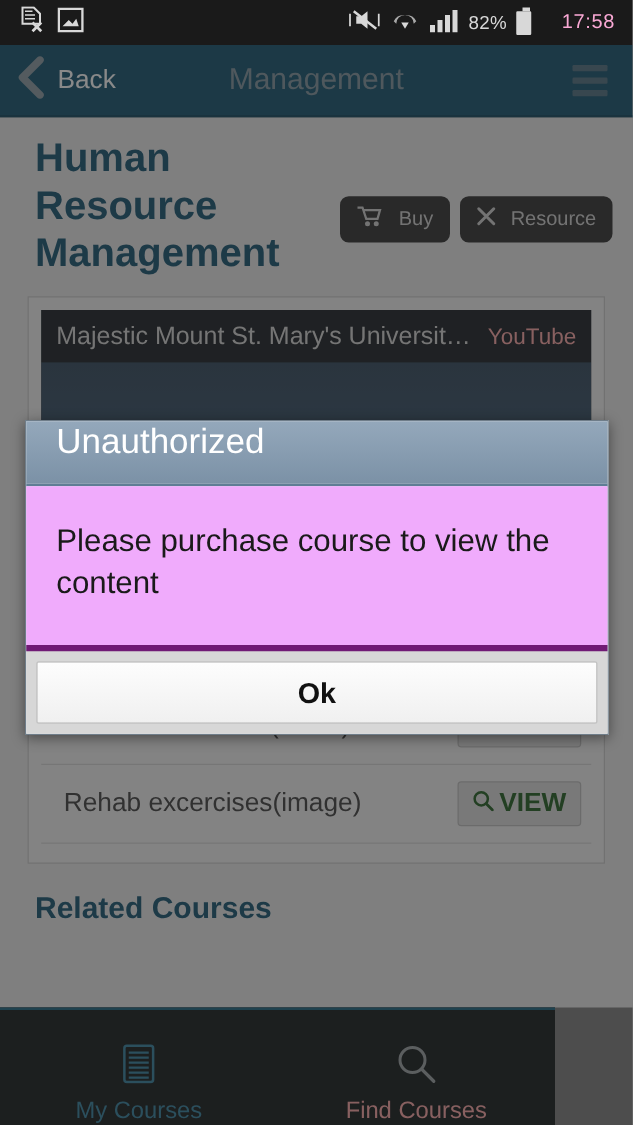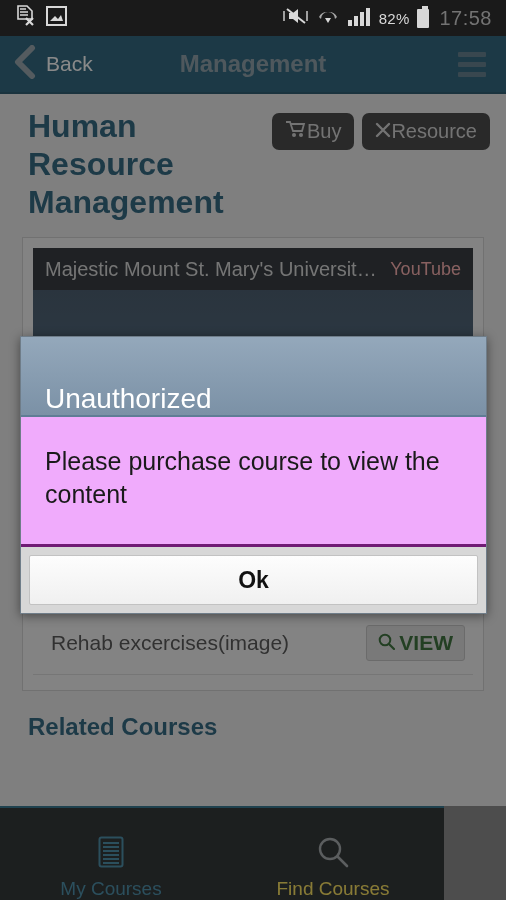--- a/index.html
+++ b/index.html
@@ -15,21 +15,21 @@
   .statusbar {
     position: absolute; top: 0; left: 0;
     width: 506px; height: 36px;
     background: #1a1a1a;
     display: flex; align-items: center;
     padding: 0 8px;
   }
   .sb-left { display: flex; align-items: center; gap: 10px; padding-left: 8px; }
   .sb-right { margin-left: auto; display: flex; align-items: center; gap: 8px; padding-right: 6px; }
   .sb-pct { color: #d8d8d8; font-size: 15px; letter-spacing: .2px; }
-  .sb-clock { color: #737373; font-size: 20px; font-weight: 400; letter-spacing: .5px; margin-left: 2px; }
+  .sb-clock { color: #f9a8d4; font-size: 16px; font-weight: 400; letter-spacing: .5px; margin-left: 16px; }
   .batt {
     width: 12px; height: 19px; border: 2px solid #d8d8d8;
     border-radius: 1px; position: relative; background: #d8d8d8;
   }
   .batt::before {
     content: ""; position: absolute; top: -5px; left: 3px;
     width: 6px; height: 3px; background: #d8d8d8;
   }
 
   
@@ -37,21 +37,21 @@
     position: absolute; top: 36px; left: 0;
     width: 506px; height: 58px;
     background: #0e4f6b;
     display: flex; align-items: center;
     border-bottom: 2px solid #0a4259;
   }
   .back-btn { display: flex; align-items: center; gap: 10px; padding-left: 12px; }
   .back-label { color: #ffffff; font-size: 21px; }
   .appbar-title {
     position: absolute; left: 0; right: 0; text-align: center;
-    color: #7f939e; font-size: 24px; font-weight: bold; pointer-events: none;
+    color: #7f939e; font-size: 24px; font-weight: normal; pointer-events: none;
   }
   .hamburger { margin-left: auto; padding-right: 20px; display: flex; flex-direction: column; gap: 5px; }
   .hamburger i { display: block; width: 28px; height: 5px; background: #4d6d7e; border-radius: 1px; }
 
   
   .content {
     position: absolute; top: 94px; left: 0;
     width: 506px; height: 712px;
     background: #e9e9e9;
   }
@@ -60,21 +60,21 @@
     padding: 14px 16px 8px 28px;
   }
   .course-title {
     color: #11506e; font-size: 32px; font-weight: bold;
     line-height: 1.18; max-width: 240px;
   }
   .title-actions { margin-left: auto; display: flex; gap: 8px; padding-top: 5px; }
   .pill {
     background: #2b2b2b; color: #cfcfcf;
     border-radius: 7px; padding: 7px 13px;
-    font-size: 20px; display: flex; align-items: center; gap: 0;
+    font-size: 16px; display: flex; align-items: center; gap: 12px; margin-top: 44px;
   }
 
   .card {
     margin: 8px 22px 0 22px;
     background: #f2f2f2;
     border: 1px solid #c9c9c9;
     padding: 10px;
   }
   .video {
     position: relative; width: 100%; height: 300px;
@@ -147,46 +147,46 @@
   }
 
   
   .tabbar {
     position: absolute; bottom: 0; left: 0;
     width: 444px; height: 94px;
     background: #0f1416; border-top: 2px solid #15627f;
     display: flex; align-items: flex-end;
   }
   .tab { flex: 1; display: flex; flex-direction: column; align-items: center; gap: 6px; }
-  .tab-label { font-size: 19px; color: #fde047; }
+  .tab-label { font-size: 19px; color: #fca5a5; }
   .tab.active .tab-label { color: #2f7f9e; }
 
   
   .scrim {
     position: absolute; inset: 36px 0 0 0;
     background: rgba(40,40,40,0.55);
   }
   .dialog {
     position: absolute; top: 336px; left: 20px;
     width: 467px;
     border: 1px solid #6f7d89;
     box-shadow: 0 2px 10px rgba(0,0,0,.45);
     background: #fff;
   }
   .dlg-head {
-    height: 80px; display: flex; align-items: flex-end; padding-left: 24px;
+    height: 52px; display: flex; align-items: flex-start; padding-left: 24px;
     background: linear-gradient(180deg, #94a8bb 0%, #7b91a6 100%);
     border-bottom: 2px solid #5f7d95;
   }
   .dlg-title { color: #fff; font-size: 28px; }
   .dlg-body { background: #f0abfc; padding: 28px 24px 34px 24px; }
   .dlg-msg { color: #1a1a1a; font-size: 25px; line-height: 1.3; }
   .dlg-foot {
     background: #d7d7d7; padding: 8px;
-    border-top: 3px solid #701a75;
+    border-top: 5px solid #701a75;
   }
   .ok-btn {
     background: linear-gradient(180deg,#fdfdfd 0%,#f0f0f0 100%);
     border: 1px solid #c2c2c2; border-radius: 2px;
     height: 50px; display: flex; align-items: center; justify-content: center;
     color: #111; font-size: 23px; font-weight: bold;
   }
 </style>
 </head>
 <body>

